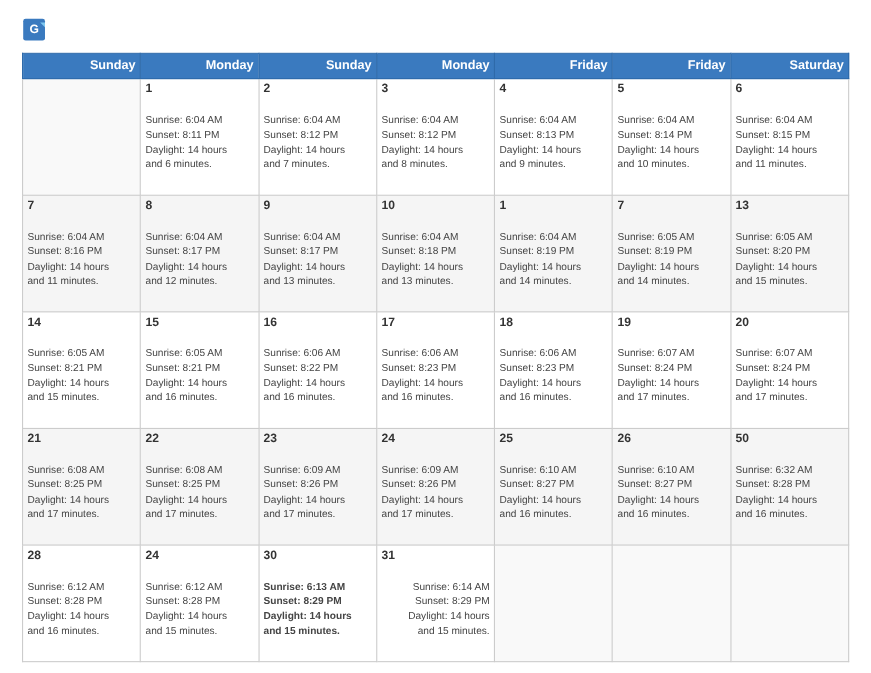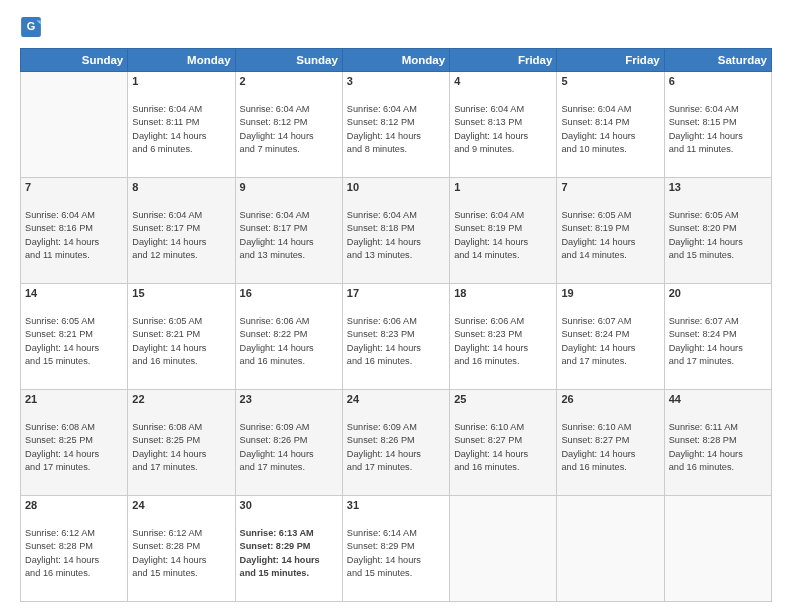--- a/index.html
+++ b/index.html
@@ -310,22 +310,22 @@
 and 16 minutes.</div>
           </td>
           <td>
             <span class="day-number">26</span>
             <div class="day-info" style="white-space: pre-line;">Sunrise: 6:10 AM
 Sunset: 8:27 PM
 Daylight: 14 hours
 and 16 minutes.</div>
           </td>
           <td>
-            <span class="day-number">44</span>
-            <div class="day-info" style="white-space: pre-line;">Sunrise: 6:11 AM
+            <span class="day-number">50</span>
+            <div class="day-info" style="white-space: pre-line;">Sunrise: 6:32 AM
 Sunset: 8:28 PM
 Daylight: 14 hours
 and 16 minutes.</div>
           </td>
         </tr>
         <tr>
           <td>
             <span class="day-number">28</span>
             <div class="day-info" style="white-space: pre-line;">Sunrise: 6:12 AM
 Sunset: 8:28 PM
@@ -341,21 +341,21 @@
           </td>
           <td>
             <span class="day-number">30</span>
             <div class="day-info" style="white-space: pre-line; font-weight: bold;">Sunrise: 6:13 AM
 Sunset: 8:29 PM
 Daylight: 14 hours
 and 15 minutes.</div>
           </td>
           <td>
             <span class="day-number">31</span>
-            <div class="day-info" style="white-space: pre-line;">Sunrise: 6:14 AM
+            <div class="day-info" style="white-space: pre-line; text-align: right;">Sunrise: 6:14 AM
 Sunset: 8:29 PM
 Daylight: 14 hours
 and 15 minutes.</div>
           </td>
           <td class="empty"></td>
           <td class="empty"></td>
           <td class="empty"></td>
         </tr>
       </tbody>
   </table>

